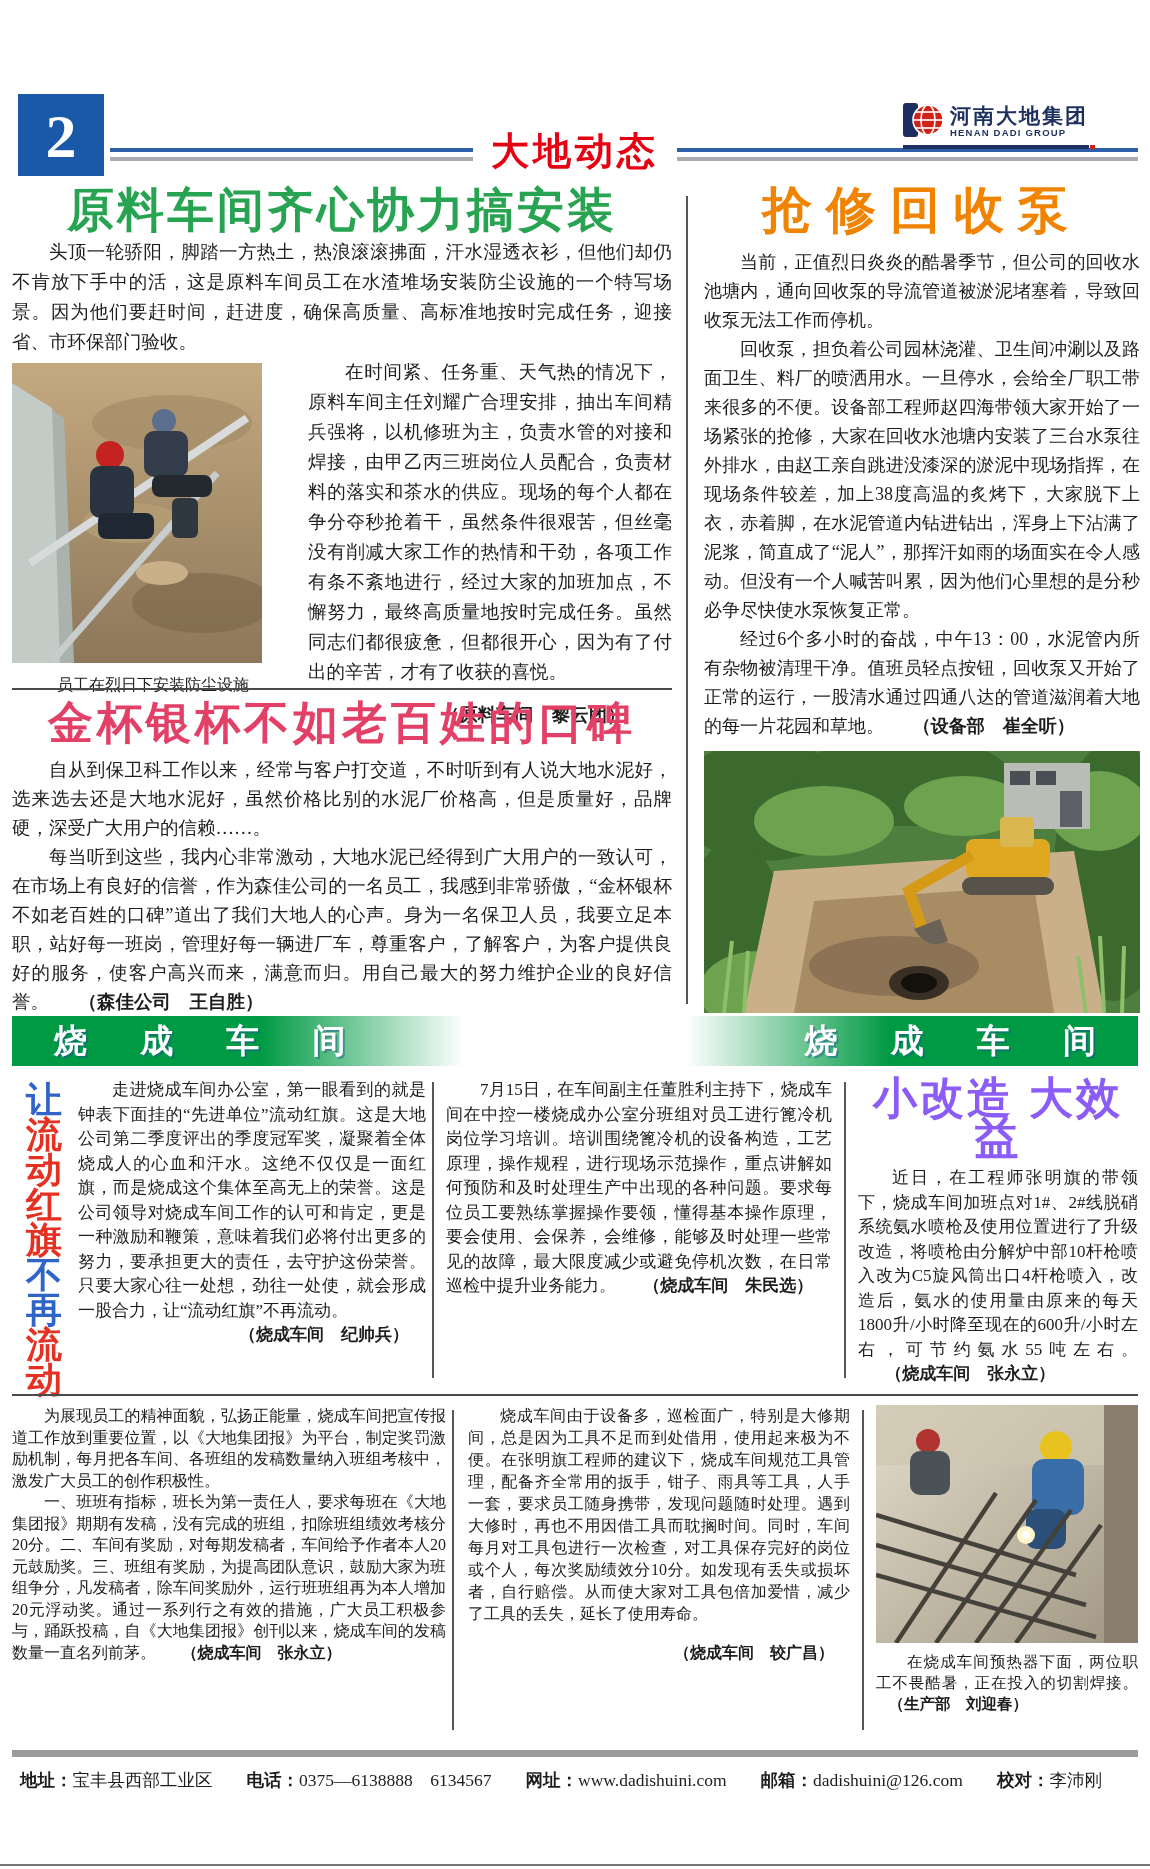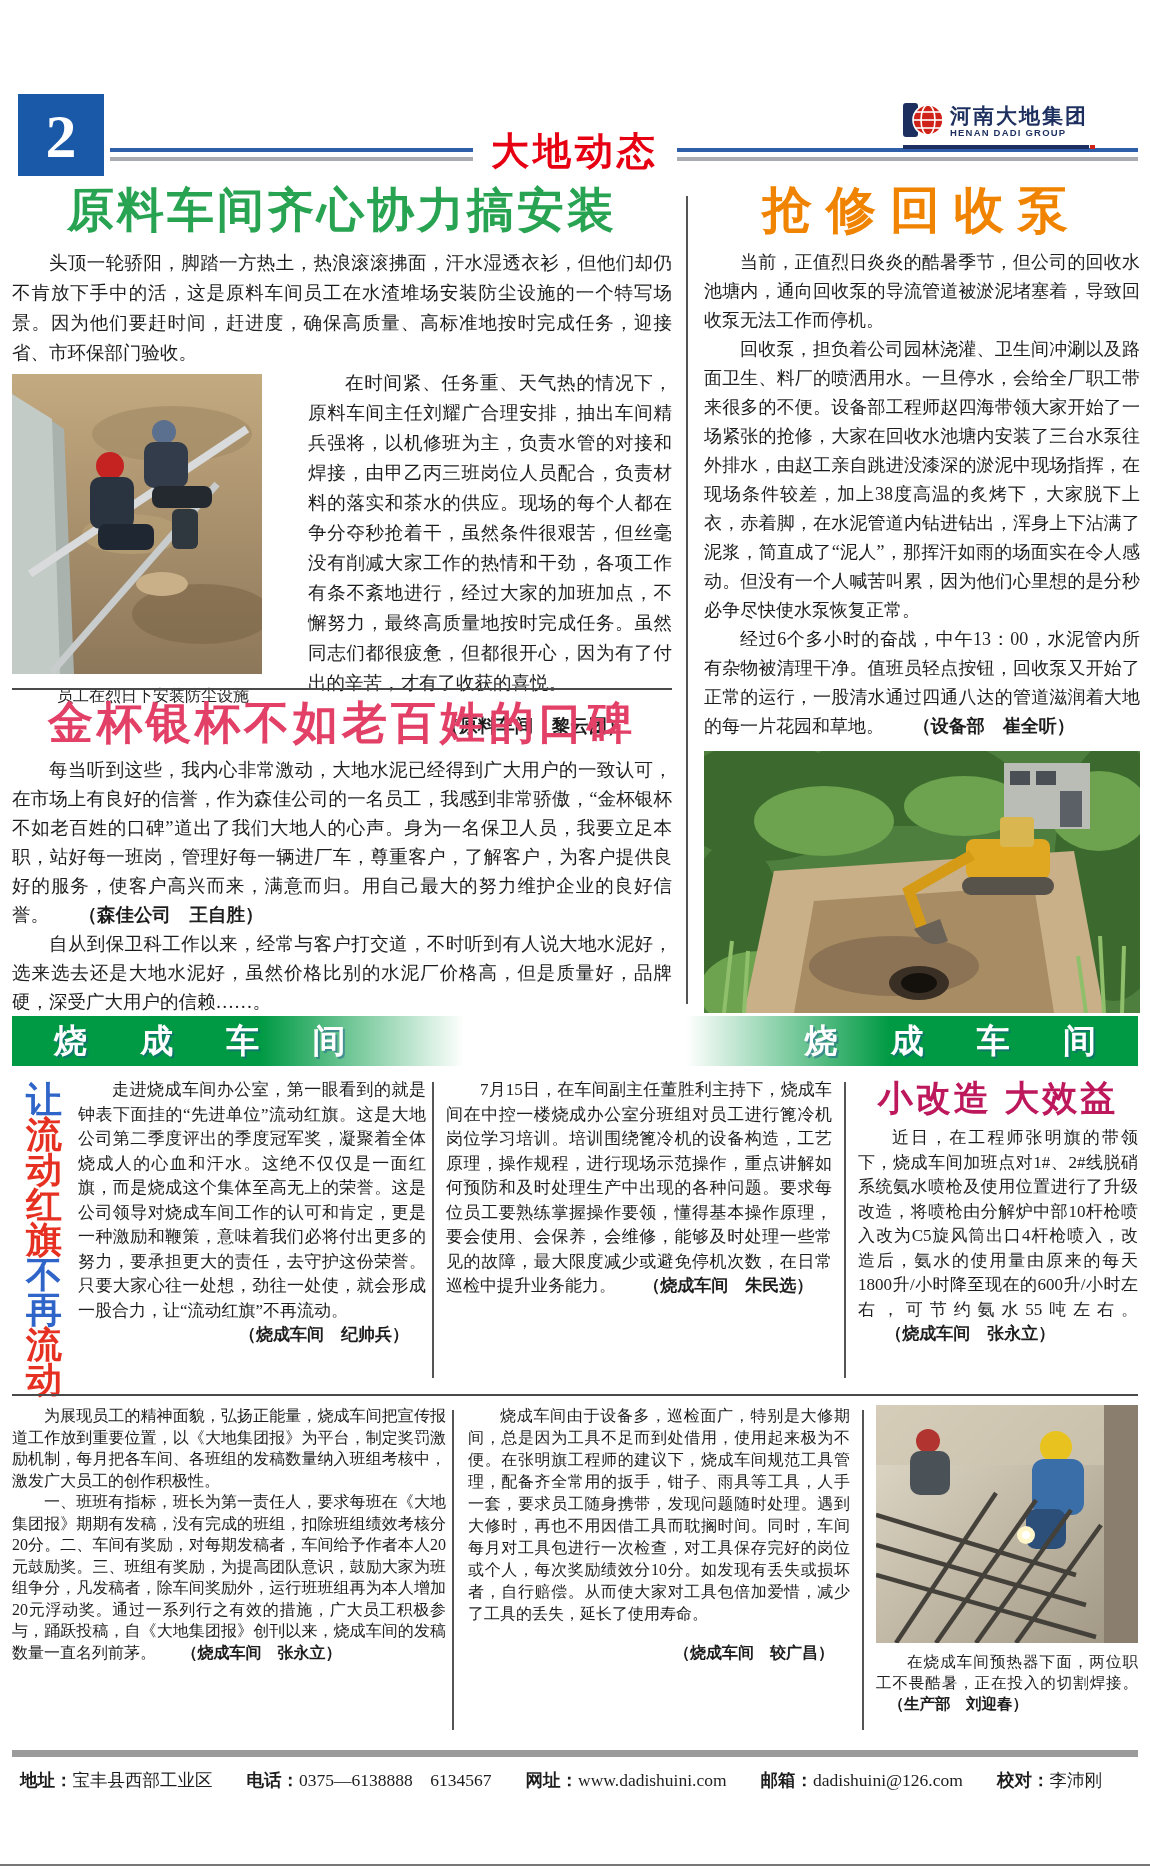--- a/index.html
+++ b/index.html
@@ -25,25 +25,25 @@
   .brand-bar{margin-top:3px;height:4px;background:#1c2f5e;position:relative;}
   .brand-bar i{position:absolute;right:-6px;top:0;width:5px;height:4px;background:#cf2218;}
 
   
   .colL{left:12px;width:660px;}
   .colR{left:704px;top:182px;width:436px;font-size:18px;line-height:29px;}
   .vdiv{width:2px;background:#555;}
   .hdiv{height:2px;background:#4a4a4a;}
 
   .headline{font-weight:bold;text-align:center;margin:0 0 10px 0;}
-  .h-a1{color:#27a351;font-size:47px;letter-spacing:3px;line-height:52px;margin-bottom:12px;}
+  .h-a1{color:#27a351;font-size:47px;letter-spacing:3px;line-height:52px;margin-bottom:1px;}
   .h-a2{color:#f08300;font-size:50px;letter-spacing:14px;line-height:56px;margin-bottom:10px;}
   .h-a3{color:#e34067;font-size:45px;letter-spacing:4px;line-height:50px;margin-bottom:8px;}
   .h-s2{color:#2fa8e1;font-size:31px;line-height:36px;margin-bottom:8px;}
-  .h-s3{color:#be185d;font-size:35px;letter-spacing:3px;line-height:40px;margin-bottom:8px;}
+  .h-s3{color:#8b5cf6;font-size:44px;letter-spacing:3px;line-height:40px;margin-bottom:8px;}
   .h-b1{color:#2aa14e;font-size:31px;letter-spacing:2px;line-height:34px;margin-bottom:7px;
         font-family:"Liberation Serif","DejaVu Serif",serif;}
   .h-b2{display:flex;justify-content:center;align-items:center;gap:10px;margin-bottom:8px;}
   .h-b2-main{color:#e23c8c;font-weight:bold;font-size:33px;letter-spacing:3px;}
   .h-b2-badge{background:#f6c08e;border-radius:50% / 60%;padding:3px 18px;color:#22a050;
               font-weight:bold;font-size:29px;letter-spacing:2px;}
 
   .a1-body{font-size:18.5px;line-height:30px;}
   .a1-photowrap{float:left;width:282px;margin:6px 14px 0 0;}
   .caption{font-size:16px;text-align:center;padding-top:7px;color:#222;}
@@ -157,22 +157,22 @@
       <p class="para">在时间紧、任务重、天气热的情况下，原料车间主任刘耀广合理安排，抽出车间精兵强将，以机修班为主，负责水管的对接和焊接，由甲乙丙三班岗位人员配合，负责材料的落实和茶水的供应。现场的每个人都在争分夺秒抢着干，虽然条件很艰苦，但丝毫没有削减大家工作的热情和干劲，各项工作有条不紊地进行，经过大家的加班加点，不懈努力，最终高质量地按时完成任务。虽然同志们都很疲惫，但都很开心，因为有了付出的辛苦，才有了收获的喜悦。</p>
     </div>
     <div style="clear:both;"></div>
     <div class="byline-line">（原料车间　黎云团）</div>
   </div>
 
   <div class="abs hdiv" style="left:12px;top:688px;width:660px;"></div>
 
   <div class="abs colL a3-body" style="top:698px;">
     <div class="headline h-a3 sans">金杯银杯不如老百姓的口碑</div>
+    <p class="para">自从到保卫科工作以来，经常与客户打交道，不时听到有人说大地水泥好，选来选去还是大地水泥好，虽然价格比别的水泥厂价格高，但是质量好，品牌硬，深受广大用户的信赖……。</p>
     <p class="para"><span>每当听到这些，我内心非常激动，大地水泥已经得到广大用户的一致认可，在市场上有良好的信誉，作为森佳公司的一名员工，我感到非常骄傲，“金杯银杯不如老百姓的口碑”道出了我们大地人的心声。身为一名保卫人员，我要立足本职，站好每一班岗，管理好每一辆进厂车，尊重客户，了解客户，为客户提供良好的服务，使客户高兴而来，满意而归。用自己最大的努力维护企业的良好信誉。</span><span class="byline-inline">（森佳公司　王自胜）</span></p>
-    <p class="para">自从到保卫科工作以来，经常与客户打交道，不时听到有人说大地水泥好，选来选去还是大地水泥好，虽然价格比别的水泥厂价格高，但是质量好，品牌硬，深受广大用户的信赖……。</p>
   </div>
 
   <div class="abs colR">
     <div class="headline h-a2 sans">抢修回收泵</div>
     <p class="para">当前，正值烈日炎炎的酷暑季节，但公司的回收水池塘内，通向回收泵的导流管道被淤泥堵塞着，导致回收泵无法工作而停机。</p>
     <p class="para">回收泵，担负着公司园林浇灌、卫生间冲涮以及路面卫生、料厂的喷洒用水。一旦停水，会给全厂职工带来很多的不便。设备部工程师赵四海带领大家开始了一场紧张的抢修，大家在回收水池塘内安装了三台水泵往外排水，由赵工亲自跳进没漆深的淤泥中现场指挥，在现场条件较差，加上38度高温的炙烤下，大家脱下上衣，赤着脚，在水泥管道内钻进钻出，浑身上下沾满了泥浆，简直成了“泥人”，那挥汗如雨的场面实在令人感动。但没有一个人喊苦叫累，因为他们心里想的是分秒必争尽快使水泵恢复正常。</p>
     <p class="para"><span>经过6个多小时的奋战，中午13：00，水泥管内所有杂物被清理干净。值班员轻点按钮，回收泵又开始了正常的运行，一股清水通过四通八达的管道滋润着大地的每一片花园和草地。</span><span class="byline-inline">（设备部　崔全听）</span></p>
     <div style="margin-top:10px;">
       <svg class="photo-frame" width="436" height="262" viewBox="0 0 436 262">
         <rect width="436" height="262" fill="#4f7f3e"></rect>

